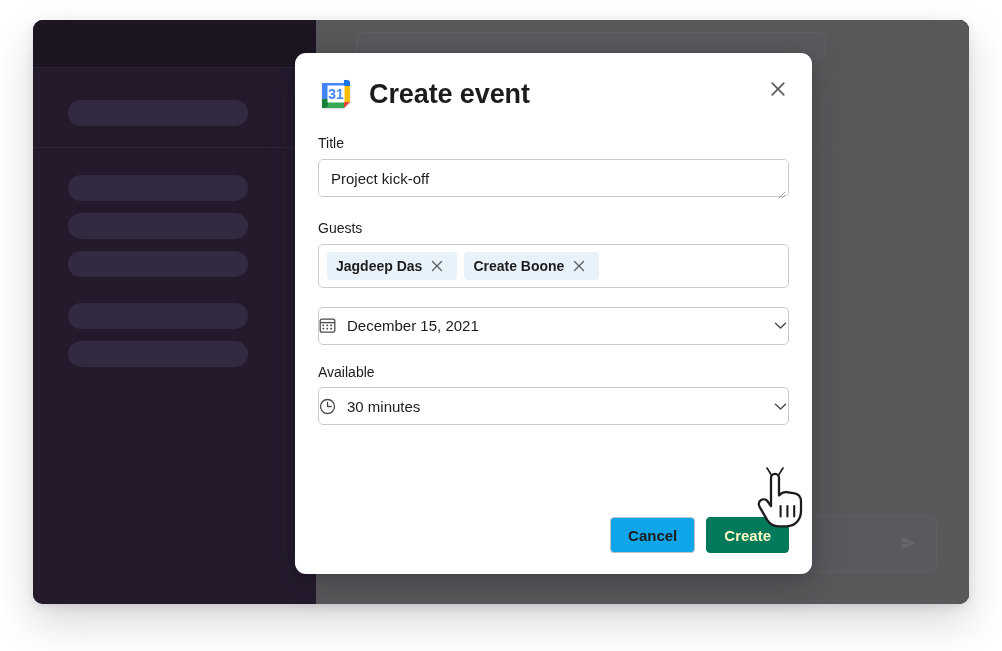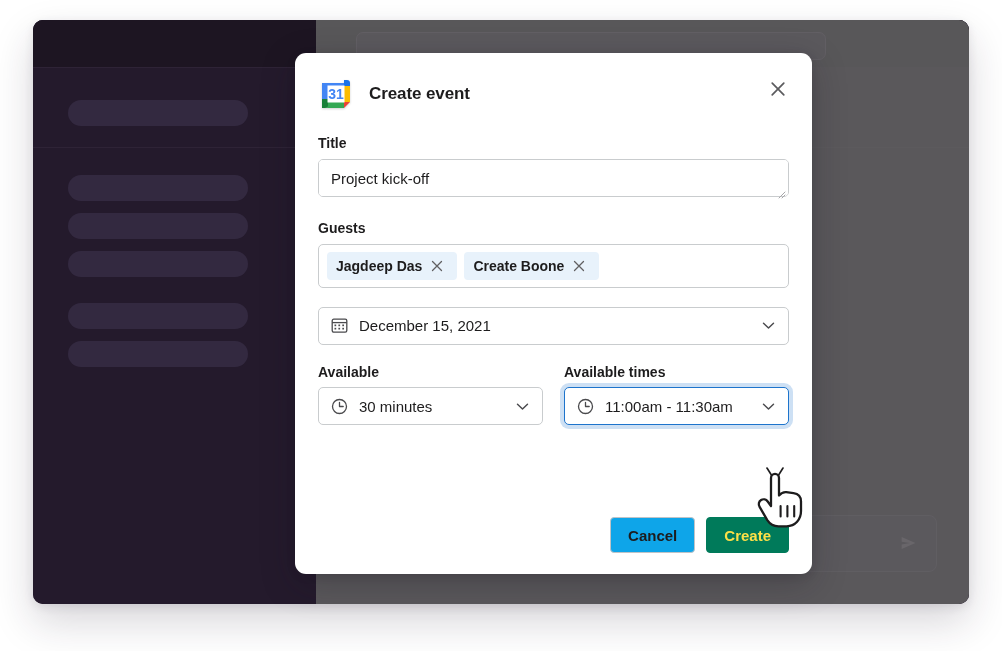--- a/index.html
+++ b/index.html
@@ -162,21 +162,21 @@
     gap: 15px;
   }
   #gcal-icon {
     position: relative;
     width: 36px;
     height: 36px;
     filter: drop-shadow(0 1px 1px rgba(0,0,0,.18));
   }
   #gcal-icon svg { display: block; width: 36px; height: 36px; }
   #modal-title {
-    font-size: 17px;
+    font-size: 27px;
     font-weight: 700;
     color: #1d1c1d;
     letter-spacing: -.1px;
   }
   #close-button {
     position: absolute;
     right: 20px;
     top: 22px;
     width: 28px;
     height: 28px;
@@ -191,21 +191,21 @@
   
   #modal-body {
     position: absolute;
     left: 23px;
     right: 23px;
     top: 82px;
   }
 
   .field-label {
     font-size: 14px;
-    font-weight: 700;
+    font-weight: 400;
     color: #1d1c1d;
     margin-bottom: 7px;
     line-height: 1.2;
   }
   .field-group { margin-bottom: 19px; }
 
   
   #title-input {
     position: relative;
     width: 100%;
@@ -276,21 +276,21 @@
   .select-control {
     position: relative;
     box-sizing: border-box;
     width: 100%;
     height: 38px;
     border: 1px solid #c9ccce;
     border-radius: 5px;
     background: #fff;
     display: flex;
     align-items: center;
-    padding: 0 12px;
+    padding: 0 0;
     gap: 11px;
     cursor: pointer;
   }
   .select-control.focused {
     border: 1px solid #1d74cc;
     box-shadow: 0 0 0 4px rgba(29, 116, 204, .22);
   }
   .select-icon {
     display: flex;
     align-items: center;
@@ -346,21 +346,21 @@
     white-space: nowrap;
   }
   #cancel-button {
     background: #0ea5e9;
     border: 1px solid #bfc3c7;
     color: #1d1c1d;
   }
   #create-button {
     background: #007a5a;
     border: 1px solid #007a5a;
-    color: #fde047;
+    color: #fef9c3;
   }
 
   
   #mouse-cursor {
     position: absolute;
     left: 753px;
     top: 466px;
     width: 62px;
     height: 66px;
     pointer-events: none;
@@ -515,37 +515,20 @@
             </span>
             <span class="select-value">30 minutes</span>
             <span class="select-chevron">
               <svg viewBox="0 0 15 15" aria-hidden="true">
                 <path d="M2.5 5.3 L7.5 10 L12.5 5.3" fill="none" stroke="currentColor" stroke-width="1.45" stroke-linecap="round" stroke-linejoin="round"></path>
               </svg>
             </span>
           </div>
         </div>
 
-        <div>
-          <div class="field-label">Available times</div>
-          <div class="select-control focused">
-            <span class="select-icon">
-              <svg viewBox="0 0 17 17" aria-hidden="true">
-                <circle cx="8.5" cy="8.5" r="7" fill="none" stroke="currentColor" stroke-width="1.3"></circle>
-                <path d="M8.5 4.4 V8.5 H12.2" fill="none" stroke="currentColor" stroke-width="1.3" stroke-linecap="round" stroke-linejoin="round"></path>
-              </svg>
-            </span>
-            <span class="select-value">11:00am - 11:30am</span>
-            <span class="select-chevron">
-              <svg viewBox="0 0 15 15" aria-hidden="true">
-                <path d="M2.5 5.3 L7.5 10 L12.5 5.3" fill="none" stroke="currentColor" stroke-width="1.45" stroke-linecap="round" stroke-linejoin="round"></path>
-              </svg>
-            </span>
-          </div>
-        </div>
 
       </div>
     </div>
 
     <div id="modal-footer">
       <button class="btn" id="cancel-button">Cancel</button>
       <button class="btn" id="create-button">Create</button>
     </div>
   </div>
 

